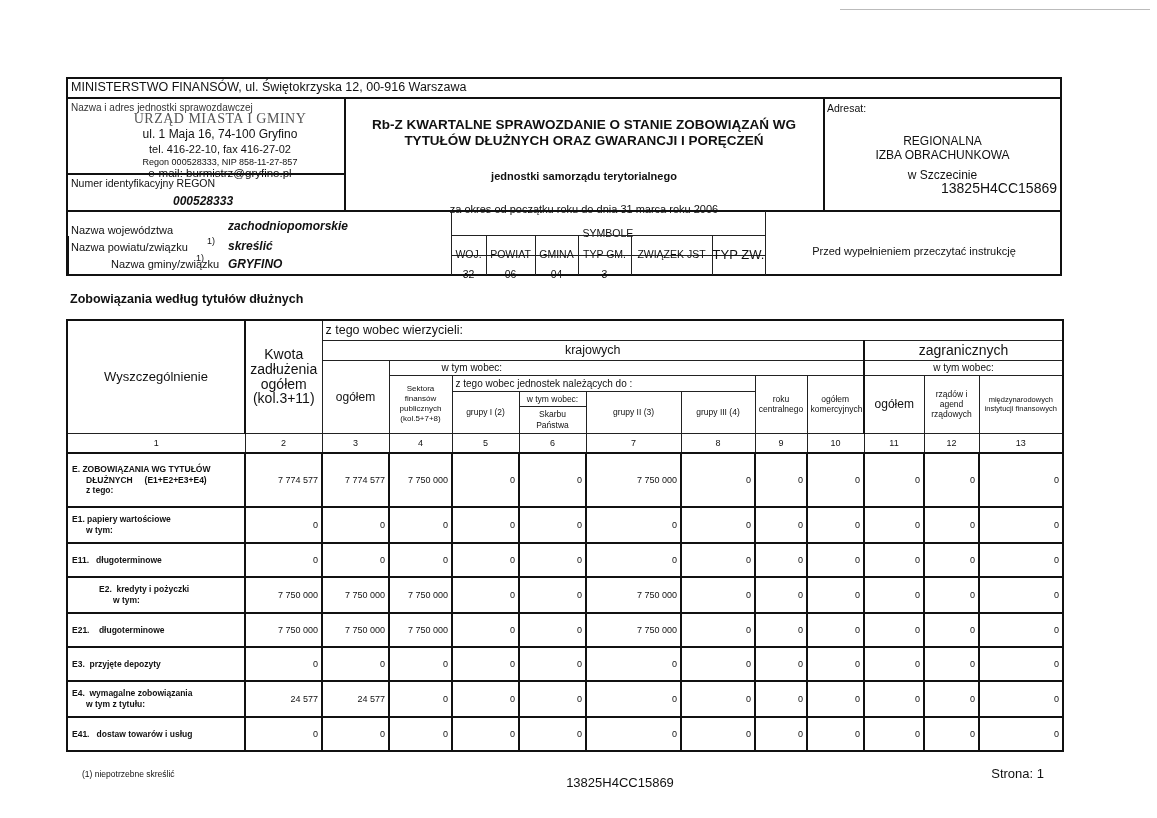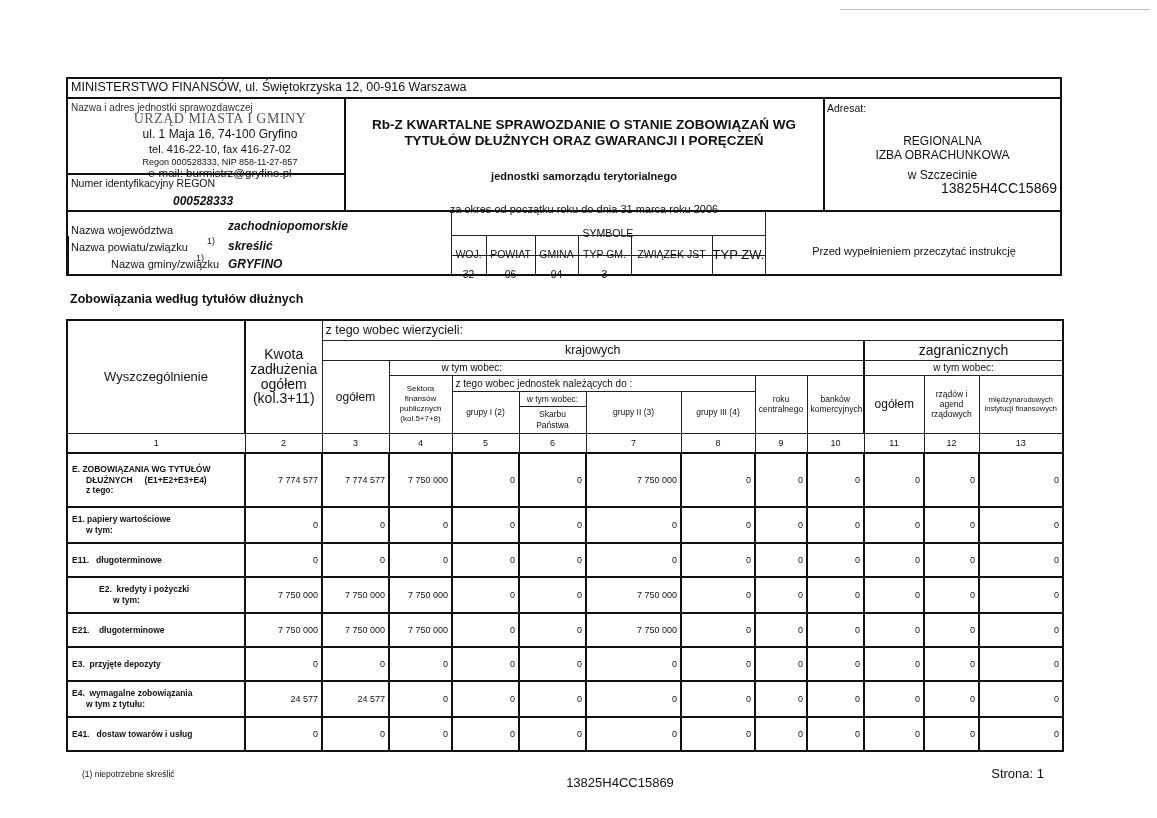--- a/index.html
+++ b/index.html
@@ -127,21 +127,21 @@
     </tr>
     <tr style="height:15px;">
       <td rowspan="3" class="hc" style="font-size:12px;">ogółem</td>
       <td colspan="7" style="font-size:10px; padding-left:52px;">w tym wobec:</td>
       <td colspan="3" class="hc" style="font-size:10px; border-left:2px solid #111;">w tym wobec:</td>
     </tr>
     <tr style="height:16px;">
       <td rowspan="2" class="hc" style="font-size:8px; white-space:normal; line-height:1.25;">Sektora finansów publicznych (kol.5+7+8)</td>
       <td colspan="4" style="font-size:10px; border-bottom:1px solid #222;">z tego wobec jednostek należących do :</td>
       <td rowspan="2" class="hc" style="font-size:8.5px; white-space:normal;">roku centralnego</td>
-      <td rowspan="2" class="hc" style="font-size:8.5px; white-space:normal;">banków komercyjnych</td>
+      <td rowspan="2" class="hc" style="font-size:8.5px; white-space:normal;">ogółem komercyjnych</td>
       <td rowspan="2" class="hc" style="font-size:12px; border-left:2px solid #111;">ogółem</td>
       <td rowspan="2" class="hc" style="font-size:8.5px; white-space:normal; line-height:1.2;">rządów i agend rządowych</td>
       <td rowspan="2" class="hc" style="font-size:7.5px; white-space:normal; line-height:1.25;">międzynarodowych instytucji finansowych</td>
     </tr>
     <tr style="height:42px;">
       <td class="hc" style="font-size:8.5px;">grupy I (2)</td>
       <td class="hc" style="font-size:8.5px; padding:0;">
         <div style="border-bottom:1px solid #222; padding:2px 0;">w tym wobec:</div>
         <div style="white-space:normal; padding:2px 8px; line-height:1.2;">Skarbu Państwa</div>
       </td>

